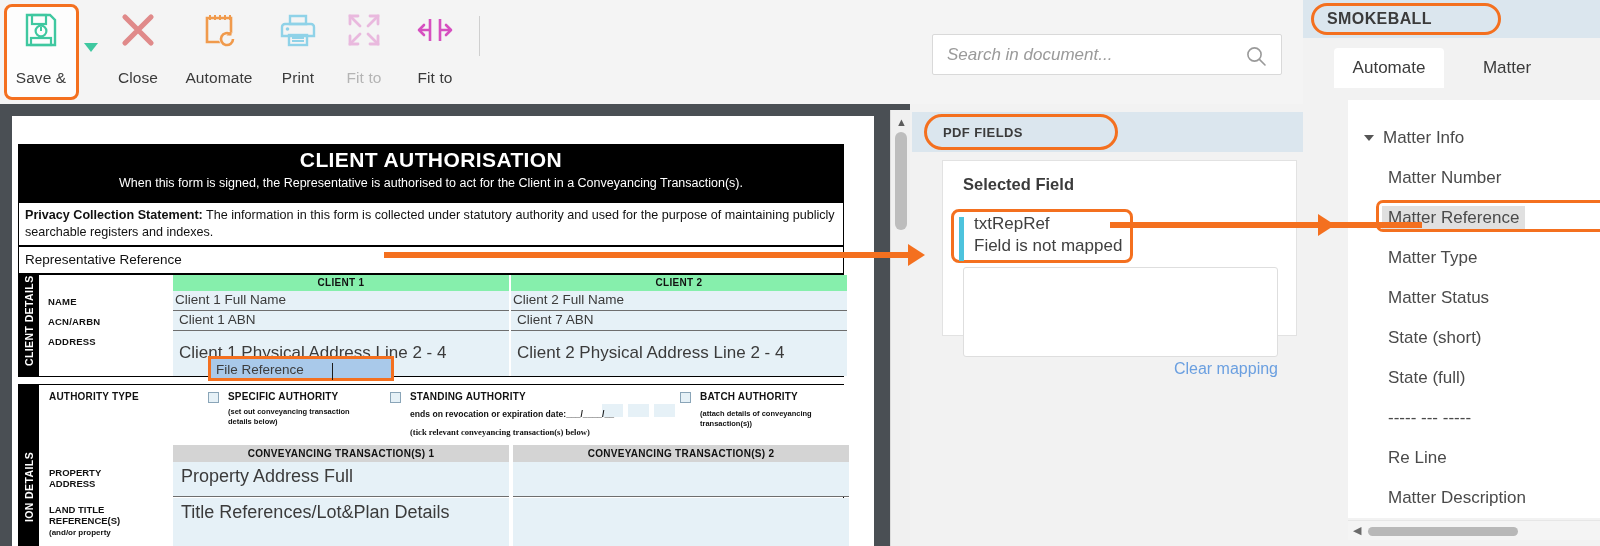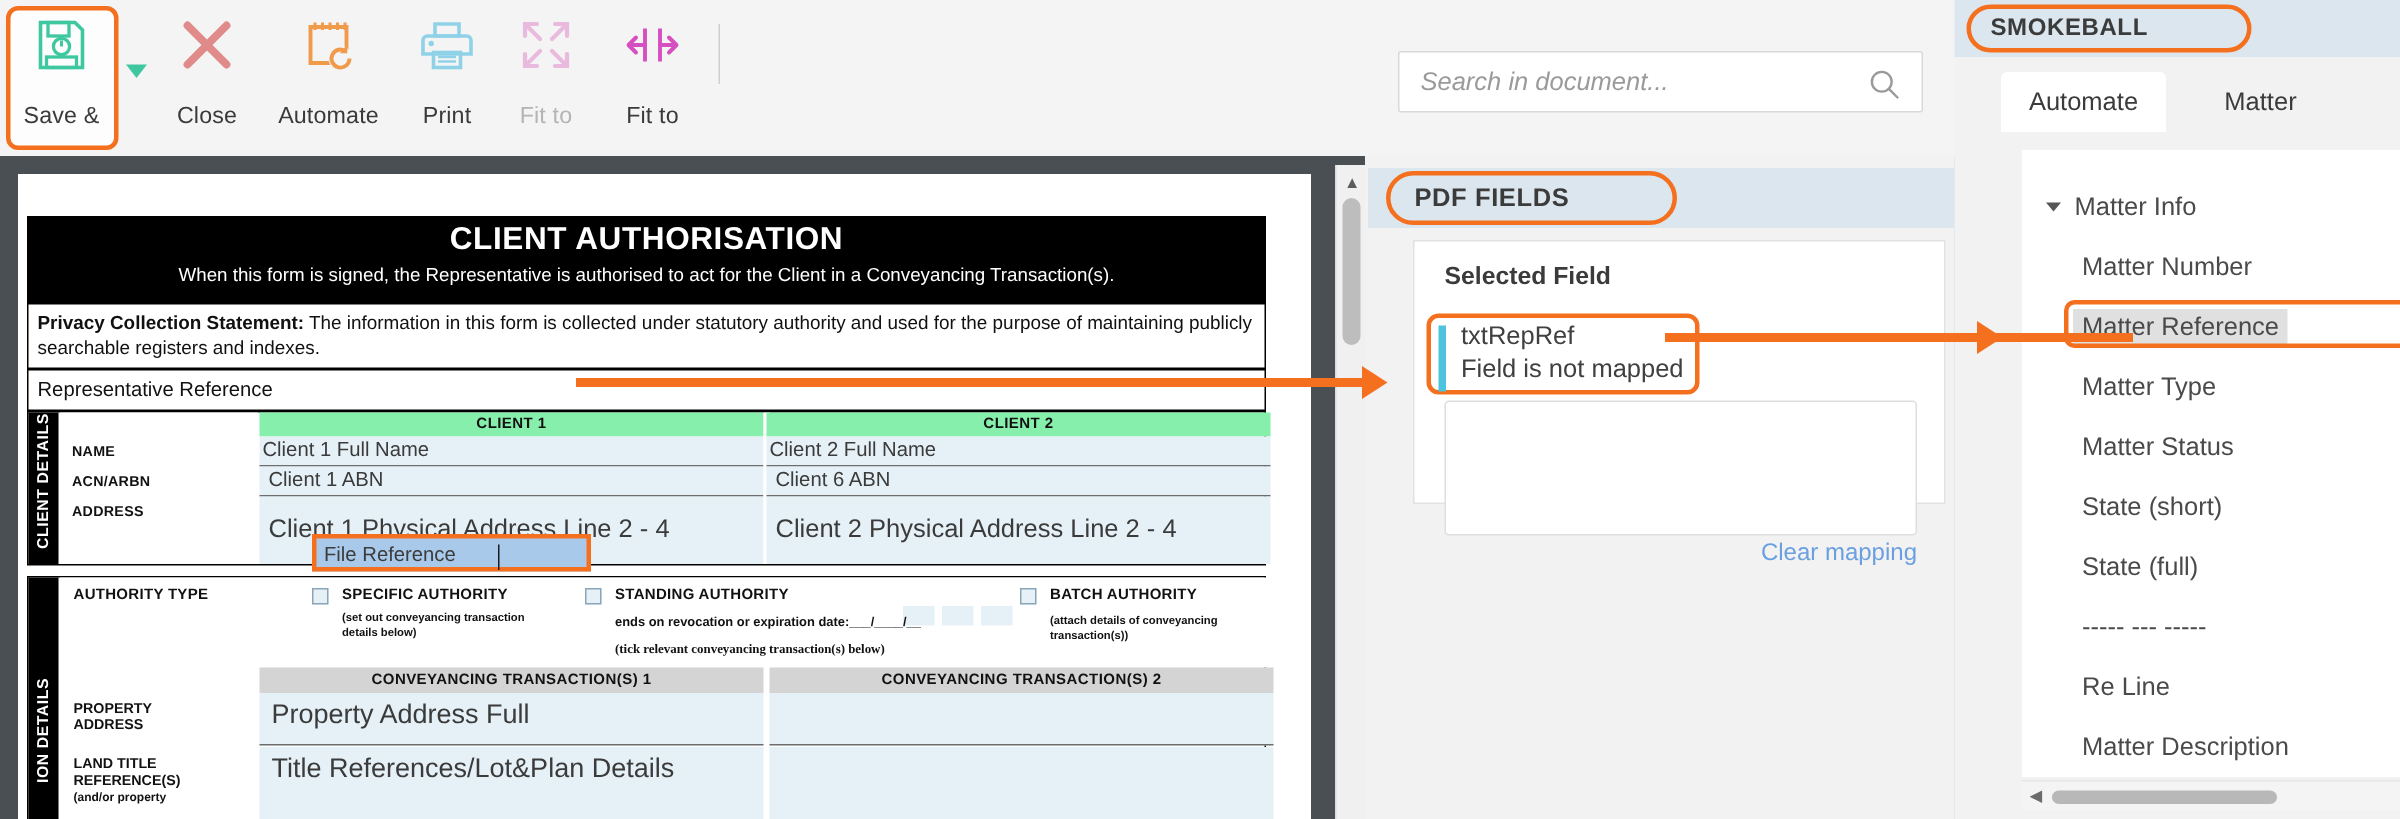--- a/index.html
+++ b/index.html
@@ -177,21 +177,21 @@
     background: #f2f2f2;
   }
   .pdf-hdrbar {
     position: absolute; left: 0; top: 8px; width: 391px; height: 40px; background: #dbe6ee;
   }
   .pdf-hdr-hl {
     position: absolute; left: 12px; top: 10px; width: 194px; height: 36px;
     border: 3px solid #f4701f; border-radius: 18px; background: #dbe6ee;
     display: flex; align-items: center;
   }
-  .pdf-hdr-hl span { font-size: 17px; font-weight: bold; color: #3b3b3b; margin-left: 16px; letter-spacing: .4px; }
+  .pdf-hdr-hl span { font-size: 13px; font-weight: bold; color: #3b3b3b; margin-left: 16px; letter-spacing: .4px; }
 
   .sel-card {
     position: absolute; left: 30px; top: 56px; width: 355px; height: 176px;
     background: #fff; border: 1px solid #e2e2e2;
   }
   .sel-title { font-size: 16.5px; font-weight: bold; color: #3b3b3b; margin: 14px 0 0 20px; }
   .sel-field-hl {
     position: absolute; left: 8px; top: 48px; width: 182px; height: 54px;
     border: 3px solid #f4701f; border-radius: 8px; background: #fff;
   }
@@ -391,21 +391,21 @@
             <div class="cd-col c1">
               <div class="cd-hdr">CLIENT 1</div>
               <div class="cd-cell r1">Client 1 Full Name</div>
               <div class="cd-cell r2">Client 1 ABN</div>
               <div class="cd-cell r3">Client 1 Physical Address Line 2 - 4</div>
             </div>
             <div class="cd-gap"></div>
             <div class="cd-col c2">
               <div class="cd-hdr">CLIENT 2</div>
               <div class="cd-cell r1">Client 2 Full Name</div>
-              <div class="cd-cell r2">Client 6 ABN</div>
+              <div class="cd-cell r2">Client 7 ABN</div>
               <div class="cd-cell r3">Client 2 Physical Address Line 2 - 4</div>
             </div>
           </div>
 
           <div class="td-block">
             <div class="td-side">
               <span>ION DETAILS</span>
             </div>
 
             <div class="auth-row">

